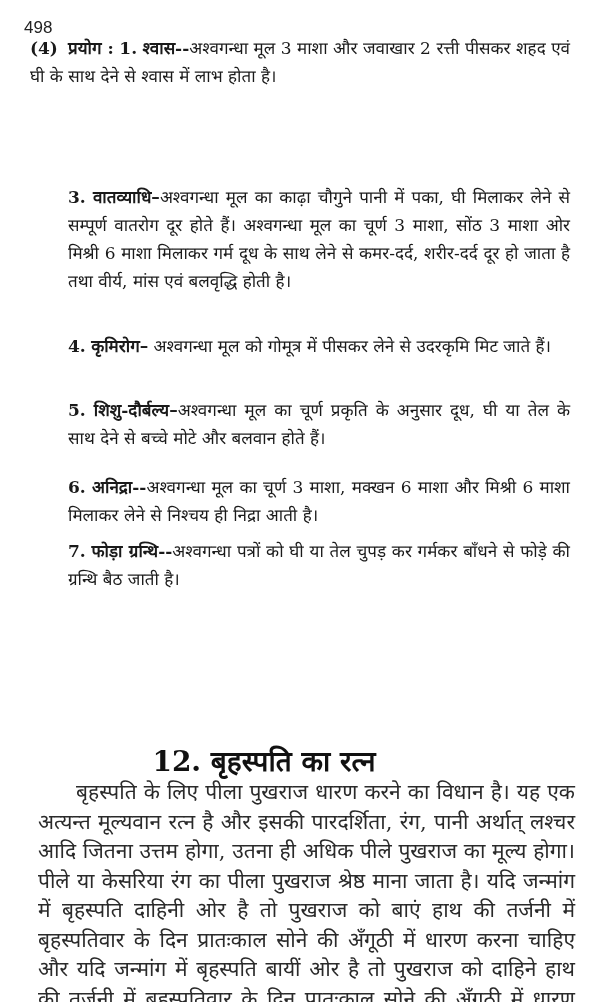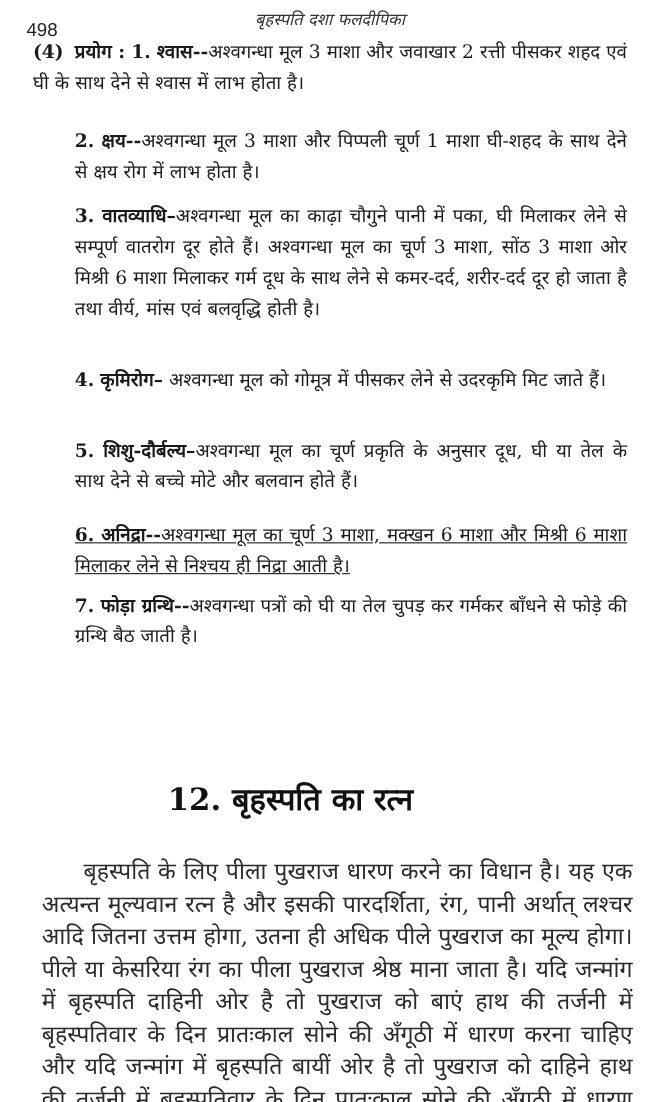--- a/index.html
+++ b/index.html
@@ -65,27 +65,27 @@
     .lead-num {
       display: inline-block;
       width: 38px;
       font-weight: bold;
     }
     #p1 { top: 34px; }
     #p2 { top: 115px; }
     #p3 { top: 183px; }
     #p4 { top: 332px; }
     #p5 { top: 396px; }
-    #p6 { top: 473px; text-decoration: underline; }
+    #p6 { top: 473px; }
     #p7 { top: 537px; }
     #p8 { top: 602px; }
 
     .section-heading {
       position: absolute;
-      top: 683px;
+      top: 718px;
       left: 0;
       width: 528px;
       text-align: center;
       font-size: 28px;
       font-weight: bold;
       color: #111;
     }
     #section-body {
       top: 778px;
       left: 30px;
@@ -99,37 +99,30 @@
       padding-left: 8px;
     }
   </style>
 </head>
 <body>
 
 <div class="page">
 
   <div class="running-head">
     <span class="page-number">498</span>
-    <div class="running-title">बृहस्पति दशा फलदीपिका</div>
   </div>
 
   <div class="body-text" id="p1">
     <p class="para">
       <span class="lead-num">(4)</span><span class="label">प्रयोग :</span>
       <span class="label">1.</span>
       <span class="label">श्वास--</span><span>अश्वगन्धा मूल 3 माशा और जवाखार 2 रत्ती पीसकर शहद एवं घी के साथ देने से श्वास में लाभ होता है।</span>
     </p>
   </div>
 
-  <div class="body-text" id="p2">
-    <p class="para indented">
-      <span class="label">2.</span>
-      <span class="label">क्षय--</span><span>अश्वगन्धा मूल 3 माशा और पिप्पली चूर्ण 1 माशा घी-शहद के साथ देने से क्षय रोग में लाभ होता है।</span>
-    </p>
-  </div>
 
   <div class="body-text" id="p3">
     <p class="para indented">
       <span class="label">3.</span>
       <span class="label">वातव्याधि–</span><span>अश्वगन्धा मूल का काढ़ा चौगुने पानी में पका, घी मिलाकर लेने से सम्पूर्ण वातरोग दूर होते हैं। अश्वगन्धा मूल का चूर्ण 3 माशा, सोंठ 3 माशा ओर मिश्री 6 माशा मिलाकर गर्म दूध के साथ लेने से कमर-दर्द, शरीर-दर्द दूर हो जाता है तथा वीर्य, मांस एवं बलवृद्धि होती है।</span>
     </p>
   </div>
 
   <div class="body-text" id="p4">
     <p class="para indented">

